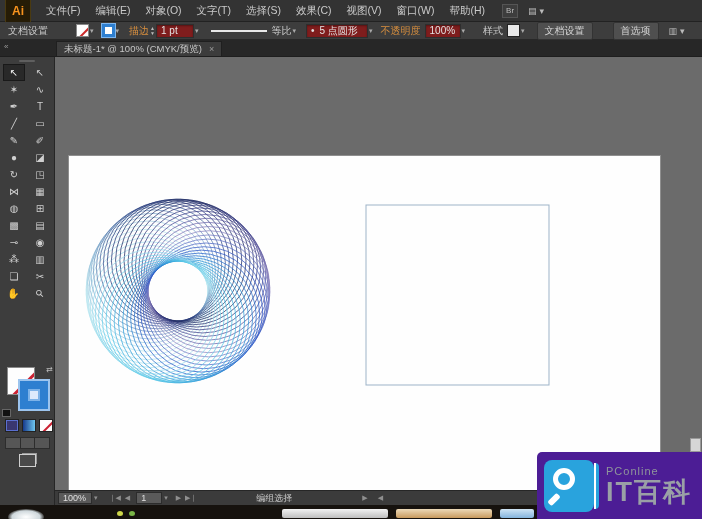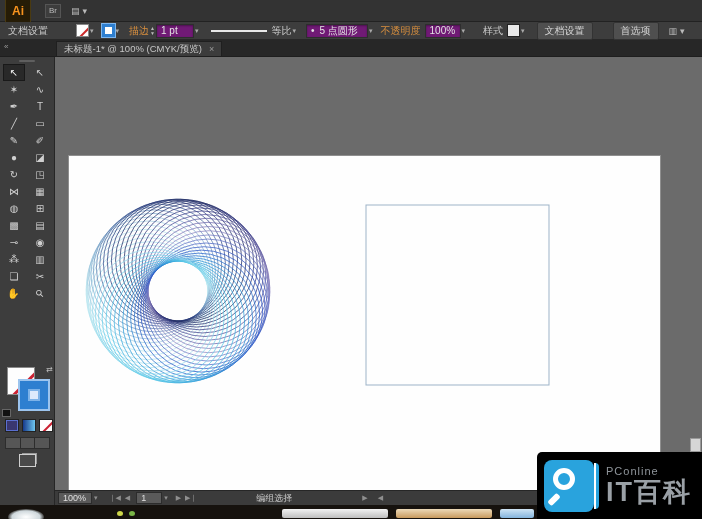--- a/index.html
+++ b/index.html
@@ -23,21 +23,21 @@
   .controlbar { position:absolute; left:0; top:22px; width:702px; height:18px; background:#3d3d3d;
                 border-bottom:1px solid #282828; display:flex; align-items:center; font-size:10px; color:#cccccc; }
   .cb-label { white-space:nowrap; }
   .link { color:#d78e3e; }
   .swatch-none { width:13px; height:13px; background:#fff; border:1px solid #888; position:relative; overflow:hidden; }
   .swatch-none::after { content:""; position:absolute; left:-2px; top:5px; width:22px; height:2px;
                         background:#cc2a2a; transform:rotate(-45deg); }
   .swatch-stroke { width:13px; height:13px; background:#fff; border:3px solid #2e7fd0;
                    box-shadow:0 0 0 1px #7db6ef; }
   .dd { color:#aaa; font-size:7px; margin-left:1px; }
-  .field { background:#701a75; border:1px solid #2e2e2e; color:#e3e3e3; height:14px;
+  .field { background:#7f1d1d; border:1px solid #2e2e2e; color:#e3e3e3; height:14px;
            display:flex; align-items:center; padding:0 4px; font-size:10px; box-shadow:inset 0 1px 2px rgba(0,0,0,.35); }
   .stepper { display:flex; flex-direction:column; color:#bbb; font-size:5px; line-height:5px; margin:0 1px; }
   .profile-line { width:56px; height:2px; background:#e8e8e8; margin-right:5px; }
   .btn { background:#4f4f4f; border:1px solid #333; border-radius:2px; color:#d5d5d5;
          font-size:10px; padding:1px 7px; white-space:nowrap; }
   .style-swatch { width:13px; height:13px; background:#e8e8e8; border:1px solid #222; }
 
   
   .tabstrip { position:absolute; left:0; top:40px; width:702px; height:17px; background:#272727;
               border-bottom:1px solid #1e1e1e; display:flex; align-items:flex-end; }
@@ -94,39 +94,50 @@
   .sb-arrow { color:#8f8f8f; font-size:7px; padding:0 2px; }
 
   
   .taskbar { position:absolute; left:0; top:505px; width:702px; height:14px; background:#16120e; z-index:20; }
   .orb { position:absolute; left:8px; top:4px; width:36px; height:16px; border-radius:50%;
          background:radial-gradient(ellipse at center,#ffffff 0%,#cfd8dc 55%,rgba(255,255,255,0) 75%); }
   .tb-dot { position:absolute; top:6px; width:6px; height:5px; border-radius:50%; }
   .tb-btn { position:absolute; top:4px; height:9px; border-radius:2px; }
 
   
-  .watermark { position:absolute; left:537px; top:452px; width:165px; height:67px; background:#000000;
+  .watermark { position:absolute; left:537px; top:452px; width:165px; height:67px; background:#4c1d95;
                border-top-left-radius:5px; z-index:30; display:flex; align-items:center; }
   .wm-icon { position:relative; width:50px; height:52px; margin-left:7px; background:#29a3dd; border-radius:8px; }
   .wm-page { position:absolute; right:-5px; top:3px; width:5px; height:46px; background:#29a3dd;
              border-left:2px solid #fff; border-radius:0 4px 4px 0; }
   .wm-glass { position:absolute; left:9px; top:8px; width:22px; height:22px; border:5px solid #ffffff; border-radius:50%; }
   .wm-handle { position:absolute; left:7px; top:33px; width:6px; height:13px; background:#ffffff;
                transform:rotate(45deg); border-radius:2px; }
   .wm-text { margin-left:12px; }
   .wm-brand { color:#8f959b; font-size:11px; letter-spacing:1px; }
   .wm-title { color:#9aa0a6; font-size:27px; font-weight:bold; letter-spacing:2px; line-height:30px; }
 </style>
 </head>
 <body>
 
 <div id="app">
 
   <div class="menubar">
     <div class="ai-logo">Ai</div>
+    <div class="menu-items">
+      <span class="menu-item">文件(F)</span>
+      <span class="menu-item">编辑(E)</span>
+      <span class="menu-item">对象(O)</span>
+      <span class="menu-item">文字(T)</span>
+      <span class="menu-item">选择(S)</span>
+      <span class="menu-item">效果(C)</span>
+      <span class="menu-item">视图(V)</span>
+      <span class="menu-item">窗口(W)</span>
+      <span class="menu-item">帮助(H)</span>
+    </div>
     <div class="mb-icon">Br</div>
     <div class="mb-workspace">
       <span>▤</span>
       <span>▾</span>
     </div>
   </div>
 
   <div class="controlbar">
     <span class="cb-label" style="margin-left:8px;">文档设置</span>
     <div class="swatch-none" style="margin-left:28px;"></div>

